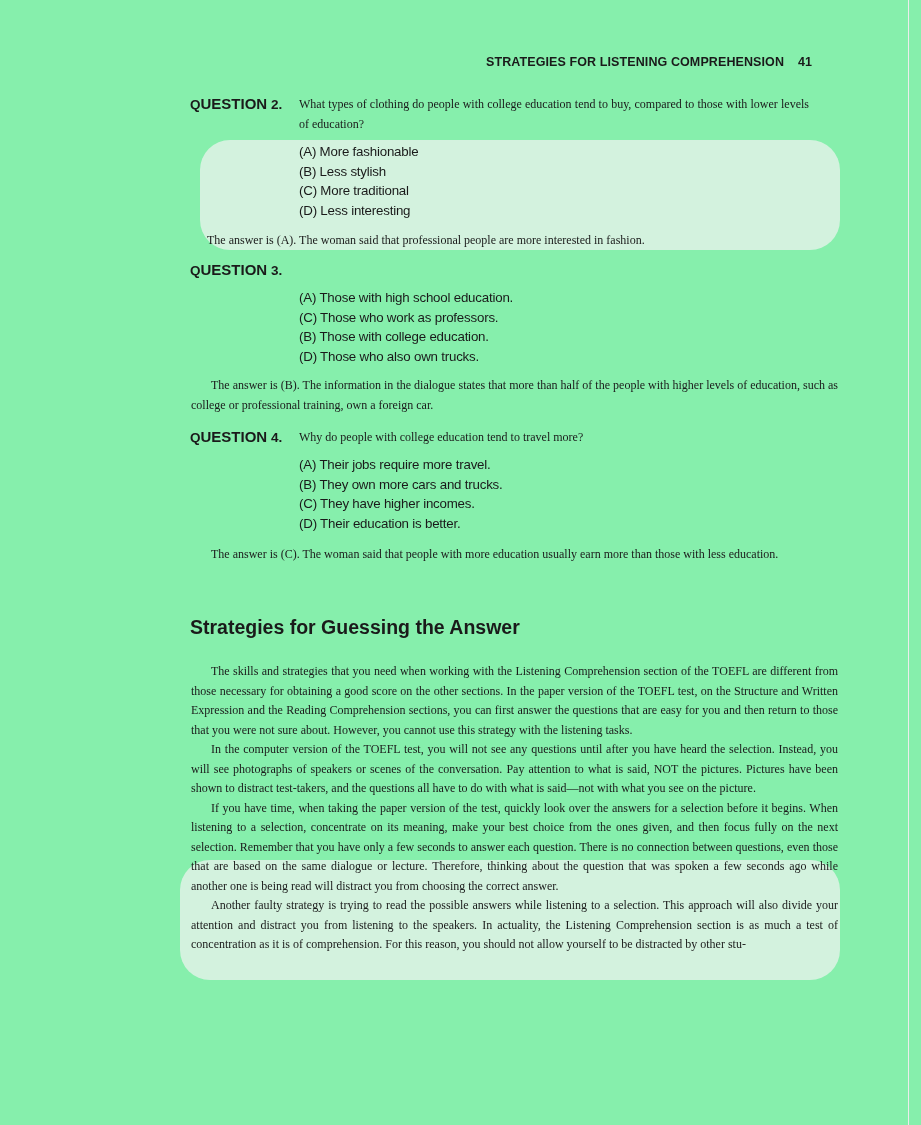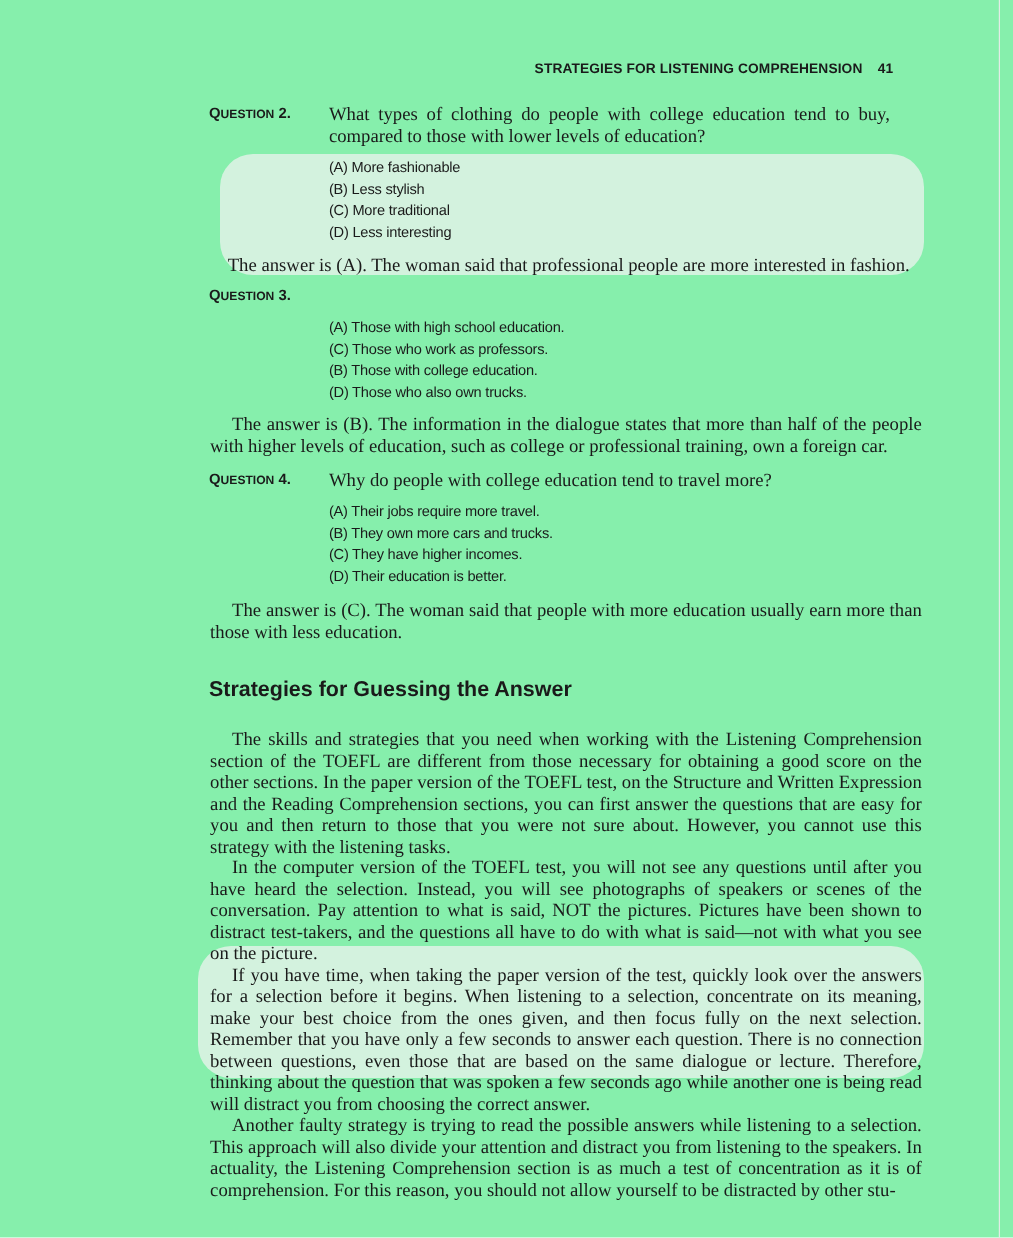--- a/index.html
+++ b/index.html
@@ -4,26 +4,26 @@
   <style>
     html, body { margin: 0; padding: 0; background: #ffffff; }
     body { width: 921px; height: 1125px; position: relative; overflow: hidden; color: #1a1a1a; }
     .page { position: absolute; left: 0; top: 0; width: 921px; height: 1125px; background: #86efac; }
     .running-head {
       position: absolute; top: 55px; left: 486px; width: 350px;
       font-family: "Liberation Sans", sans-serif; font-size: 12.5px; font-weight: bold;
       letter-spacing: 0.1px; white-space: nowrap;
     }
     .running-head .pnum { margin-left: 14px; }
-    .serif { font-family: "Liberation Serif", serif; font-size: 17px; }
+    .serif { font-family: "Liberation Serif", serif; font-size: 12px; }
     .q-label {
       position: absolute; left: 190px; font-family: "Liberation Sans", sans-serif;
       font-weight: bold; font-size: 13.5px; white-space: nowrap;
     }
-    .q-label .sc { font-size: 11px; }
+    .q-label .sc { font-size: 15px; }
     .q-text { position: absolute; left: 299px; width: 515px; line-height: 20px; }
     .opt-list { position: absolute; left: 299px; margin: 0; padding: 0; list-style: none;
       font-family: "Liberation Sans", sans-serif; font-size: 13.3px; letter-spacing: -0.2px; }
     .opt-list li { height: 19.7px; line-height: 19.7px; white-space: nowrap; }
     .para { position: absolute; left: 191px; width: 647px; line-height: 19.6px; text-align: justify; }
     .para .ind { display: inline-block; width: 20px; }
     .line-block { position: absolute; left: 191px; width: 647px; line-height: 19.6px; white-space: nowrap; }
     h2.section-title {
       position: absolute; left: 190px; top: 616px; margin: 0;
       font-family: "Liberation Sans", sans-serif; font-size: 19.5px; font-weight: bold; white-space: nowrap;

